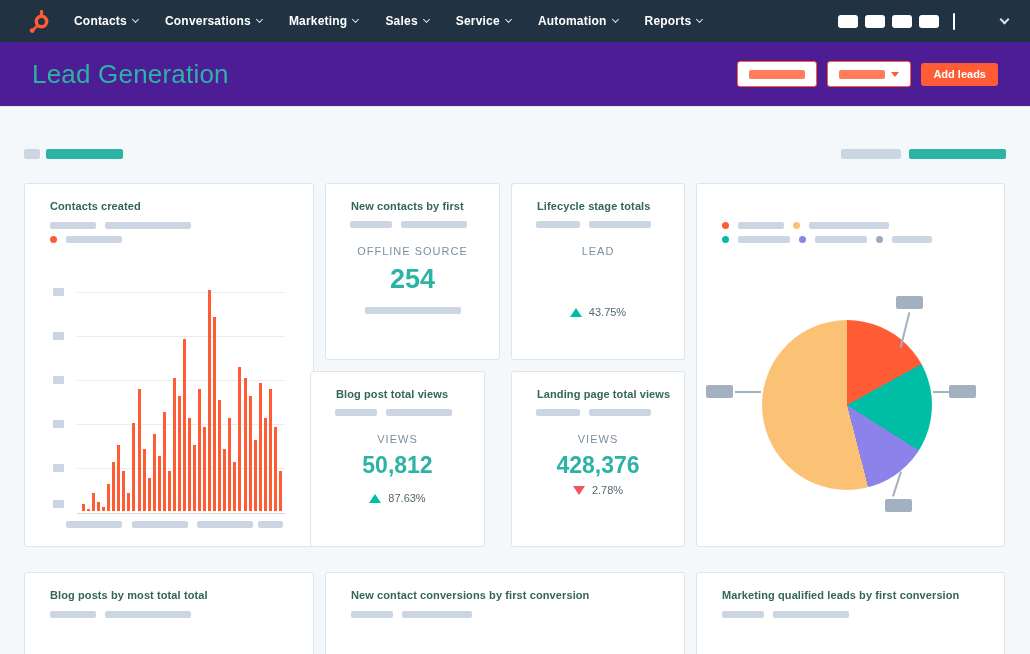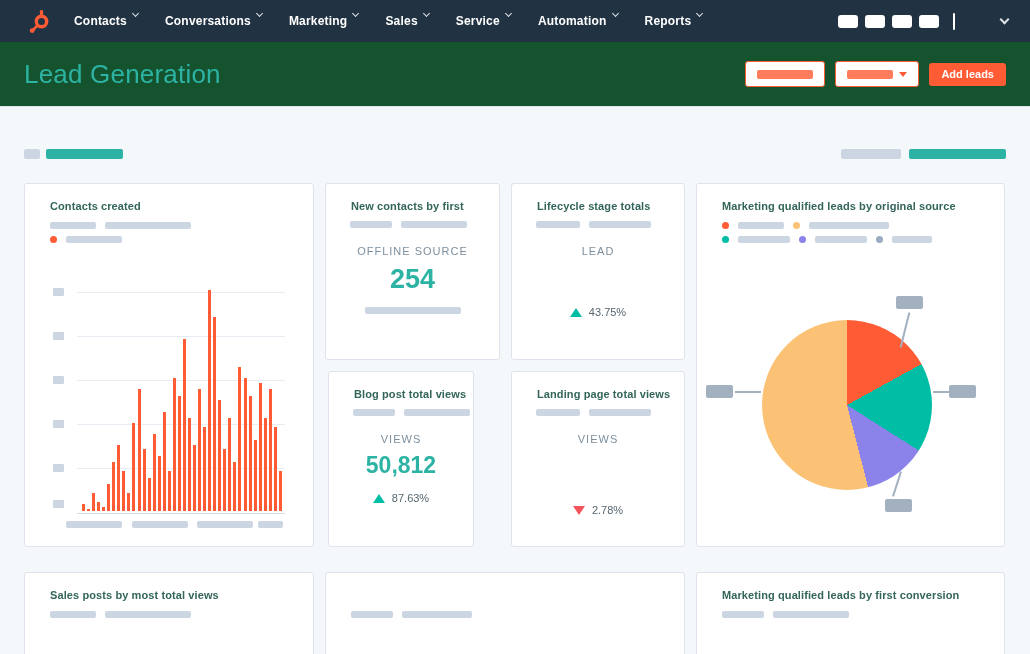--- a/index.html
+++ b/index.html
@@ -11,32 +11,32 @@
     overflow: hidden;
   }
 
   
   .nav {
     position: absolute; top: 0; left: 0; width: 1030px; height: 42px;
     background: var(--nav-bg, #213343);
     display: flex; align-items: center; padding: 0 16px 0 26px;
   }
   .nav-menu { display: flex; align-items: center; gap: 27px; margin-left: 22px; }
-  .nav-item { display: flex; color: #fff; font-size: 12px; font-weight: 600; letter-spacing: .2px; cursor: pointer; }
+  .nav-item { display: flex; align-items: center; color: #fff; font-size: 12px; font-weight: 600; letter-spacing: .2px; cursor: pointer; }
   .chev { width: 5px; height: 5px; border-right: 1.6px solid currentColor; border-bottom: 1.6px solid currentColor; transform: rotate(45deg); margin-left: 6px; margin-top: -3px; opacity: .85; }
   .nav-right { margin-left: auto; display: flex; align-items: center; }
   .nav-pill { width: 20px; height: 13px; background: #fff; border-radius: 3px; margin-left: 7px; cursor: pointer; }
   .nav-div { width: 2px; height: 17px; background: #fff; margin-left: 14px; border-radius: 1px; }
   .nav-chev { color: #fff; width: 7px; height: 7px; border-right-width: 2px; border-bottom-width: 2px; margin-left: 46px; margin-right: 6px; cursor: pointer; }
 
   
   .header {
     position: absolute; top: 42px; left: 0; width: 1030px; height: 65px;
-    background: #14532d; border-bottom: 1px solid #e2e7ee;
-    display: flex; align-items: center; padding: 0 24px;
+    background: #4c1d95; border-bottom: 1px solid #e2e7ee;
+    display: flex; align-items: center; padding: 0 32px;
   }
   .page-title { font-size: 26px; font-weight: 500; color: var(--accent-teal, #2cb3a4); letter-spacing: .2px; }
   .header-actions { margin-left: auto; display: flex; align-items: center; gap: 10px; }
   .btn-outline { height: 26px; border: 1px solid var(--accent-orange, #ff5c35); background: #fff; border-radius: 3px; display: flex; align-items: center; justify-content: center; gap: 6px; padding: 0 11px; cursor: pointer; }
   .ph-orange { height: 9px; border-radius: 2px; background: var(--accent-orange, #ff5c35); opacity: .8; }
   .caret { width: 0; height: 0; border-left: 4px solid transparent; border-right: 4px solid transparent; border-top: 5px solid var(--accent-orange, #ff5c35); }
   .btn-solid { height: 23px; background: var(--accent-orange, #ff5c35); color: #fff; border: none; border-radius: 3px; font-size: 11px; font-weight: 700; padding: 0 12px; font-family: inherit; cursor: pointer; }
 
   
   .ph-pill { position: absolute; height: 10px; border-radius: 2px; cursor: pointer; }
@@ -227,21 +227,20 @@
     <span class="ph" style="width:62px"></span>
   </div>
   <div class="metric-label" style="top:61px">LEAD</div>
   <div class="delta" style="top:122px">
     <span class="tri-up"></span>
     <span>43.75%</span>
   </div>
 </div>
 
 <div class="card" style="left:696px;top:183px;width:309px;height:364px">
-  <div class="card-title">Marketing qualified leads by original source</div>
   <div class="legend-row" style="left:25px;top:38px">
     <span class="dot" style="background: rgb(255, 92, 53);"></span>
     <span class="ph" style="width:46px"></span>
     <span class="dot" style="background: rgb(251, 194, 117);"></span>
     <span class="ph" style="width:80px"></span>
   </div>
   <div class="legend-row" style="left:25px;top:52px">
     <span class="dot" style="background: rgb(0, 189, 165);"></span>
     <span class="ph" style="width:52px"></span>
     <span class="dot" style="background: rgb(139, 131, 234);"></span>
@@ -258,56 +257,58 @@
   <div class="callout" style="left:252px;top:201px"></div>
   <div class="callout-line" style="left:236px;top:207px;width:16px;height:2px"></div>
 
   <div class="callout" style="left:188px;top:315px"></div>
   <div class="callout-line" style="left:199px;top:287px;width:2px;height:26px;transform:rotate(18deg)"></div>
 
   <div class="callout" style="left:9px;top:201px"></div>
   <div class="callout-line" style="left:38px;top:207px;width:26px;height:2px"></div>
 </div>
 
-<div class="card" style="left:328px;top:371px;width:146px;height:176px">
+<div class="card" style="left:310px;top:371px;width:175px;height:176px">
   <div class="card-title">Blog post total views</div>
   <div class="legend-row" style="left:24px;top:37px">
     <span class="ph" style="width:42px"></span>
     <span class="ph" style="width:66px"></span>
   </div>
   <div class="metric-label" style="top:61px">VIEWS</div>
   <div class="metric-value" style="top:80px;font-size:23px">50,812</div>
   <div class="delta" style="top:120px">
     <span class="tri-up"></span>
     <span>87.63%</span>
   </div>
 </div>
 
 <div class="card" style="left:511px;top:371px;width:174px;height:176px">
   <div class="card-title">Landing page total views</div>
   <div class="legend-row" style="left:24px;top:37px">
     <span class="ph" style="width:44px"></span>
     <span class="ph" style="width:62px"></span>
   </div>
   <div class="metric-label" style="top:61px">VIEWS</div>
-  <div class="delta" style="top:132px">
+  <div class="metric-value" style="top:80px;font-size:23px">428,376</div>
+  <div class="delta" style="top:112px">
     <span class="tri-down"></span>
     <span>2.78%</span>
   </div>
 </div>
 
 <div class="card" style="left:24px;top:572px;width:290px;height:120px">
-  <div class="card-title">Sales posts by most total views</div>
+  <div class="card-title">Blog posts by most total total</div>
   <div class="legend-row" style="left:25px;top:38px">
     <span class="ph" style="width:46px"></span>
     <span class="ph" style="width:86px"></span>
   </div>
 </div>
 
 <div class="card" style="left:325px;top:572px;width:360px;height:120px">
+  <div class="card-title">New contact conversions by first conversion</div>
   <div class="legend-row" style="left:25px;top:38px">
     <span class="ph" style="width:42px"></span>
     <span class="ph" style="width:70px"></span>
   </div>
 </div>
 
 <div class="card" style="left:696px;top:572px;width:309px;height:120px">
   <div class="card-title">Marketing qualified leads by first conversion</div>
   <div class="legend-row" style="left:25px;top:38px">
     <span class="ph" style="width:42px"></span>

